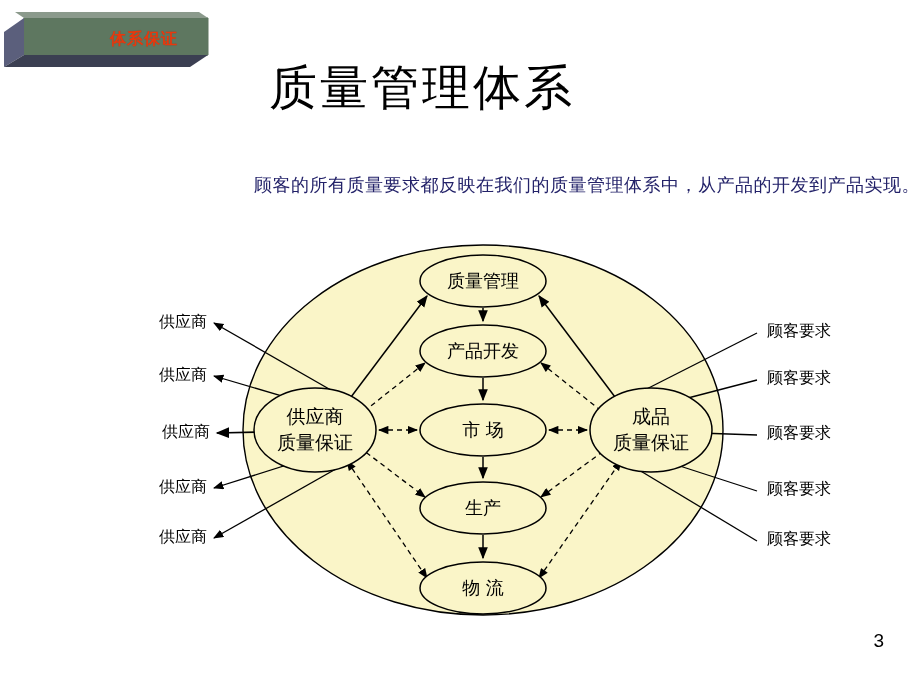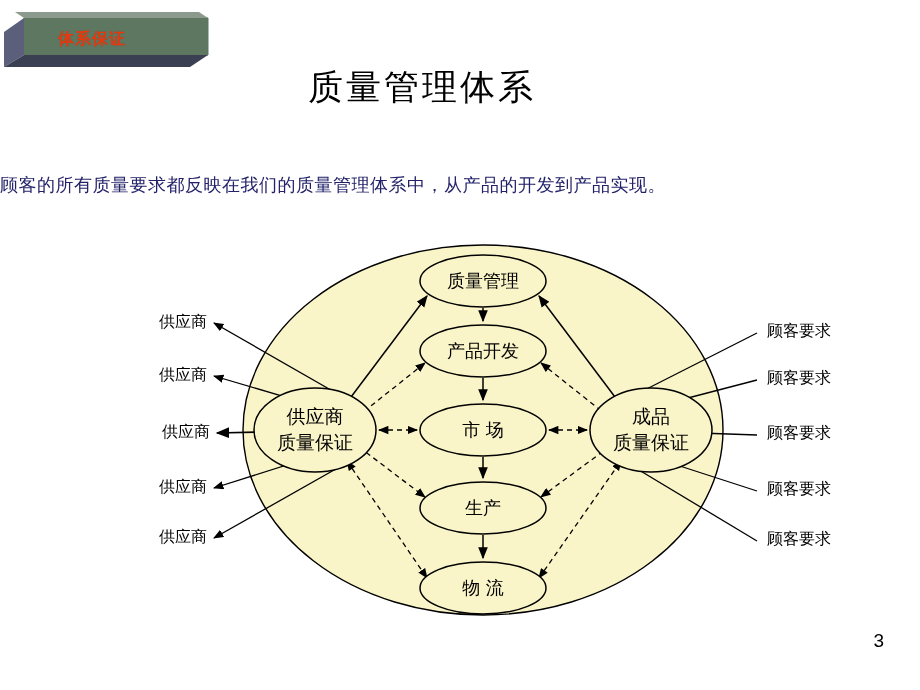--- a/index.html
+++ b/index.html
@@ -10,40 +10,40 @@
     overflow:hidden;
     position:relative;
   }
   .slide{position:absolute;inset:0;}
 
   
   .banner{position:absolute;left:2px;top:10px;width:215px;height:62px;}
   .banner svg{position:absolute;left:0;top:0;}
   .banner-label{
     position:absolute;left:56px;top:21px;width:120px;
-    text-align:left;
+    text-align:right;
     color:#e8380d;
     font-family:"DejaVu Sans","Liberation Sans",sans-serif;
     font-size:16px;font-weight:bold;letter-spacing:1px;
     line-height:16px;
     text-shadow:0 0 1px rgba(0,0,0,.15);
   }
 
   
   .title{
     position:absolute;left:0;top:58px;width:844px;
     text-align:center;
     color:#000000;
     font-family:"DejaVu Serif","Liberation Serif",serif;
-    font-size:35px;font-weight:normal;letter-spacing:3px;
+    font-size:48px;font-weight:normal;letter-spacing:3px;
     line-height:58px;
   }
   .subtitle{
     position:absolute;left:0;top:172px;width:920px;
-    text-align:left;
+    text-align:right;
     color:#232269;
     font-family:"DejaVu Serif","Liberation Serif",serif;
     font-size:18px;letter-spacing:.5px;
     line-height:26px;
     white-space:nowrap;
   }
 
   
   .page-num{
     position:absolute;right:36px;top:630px;

